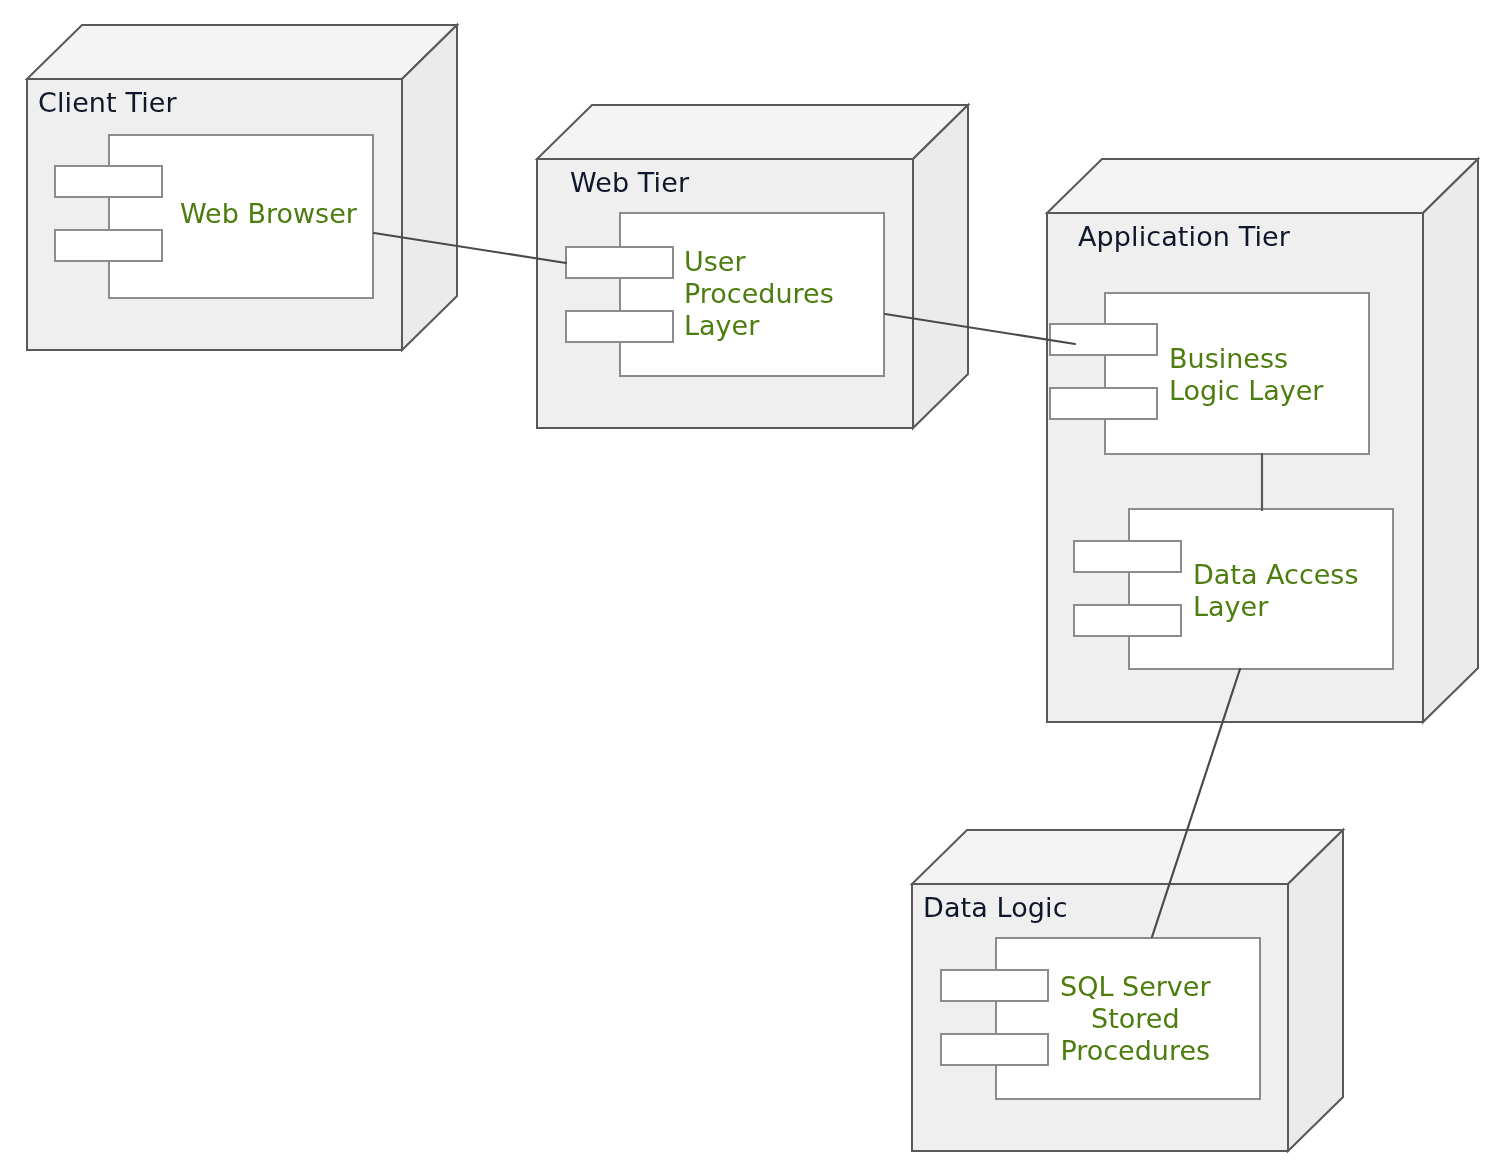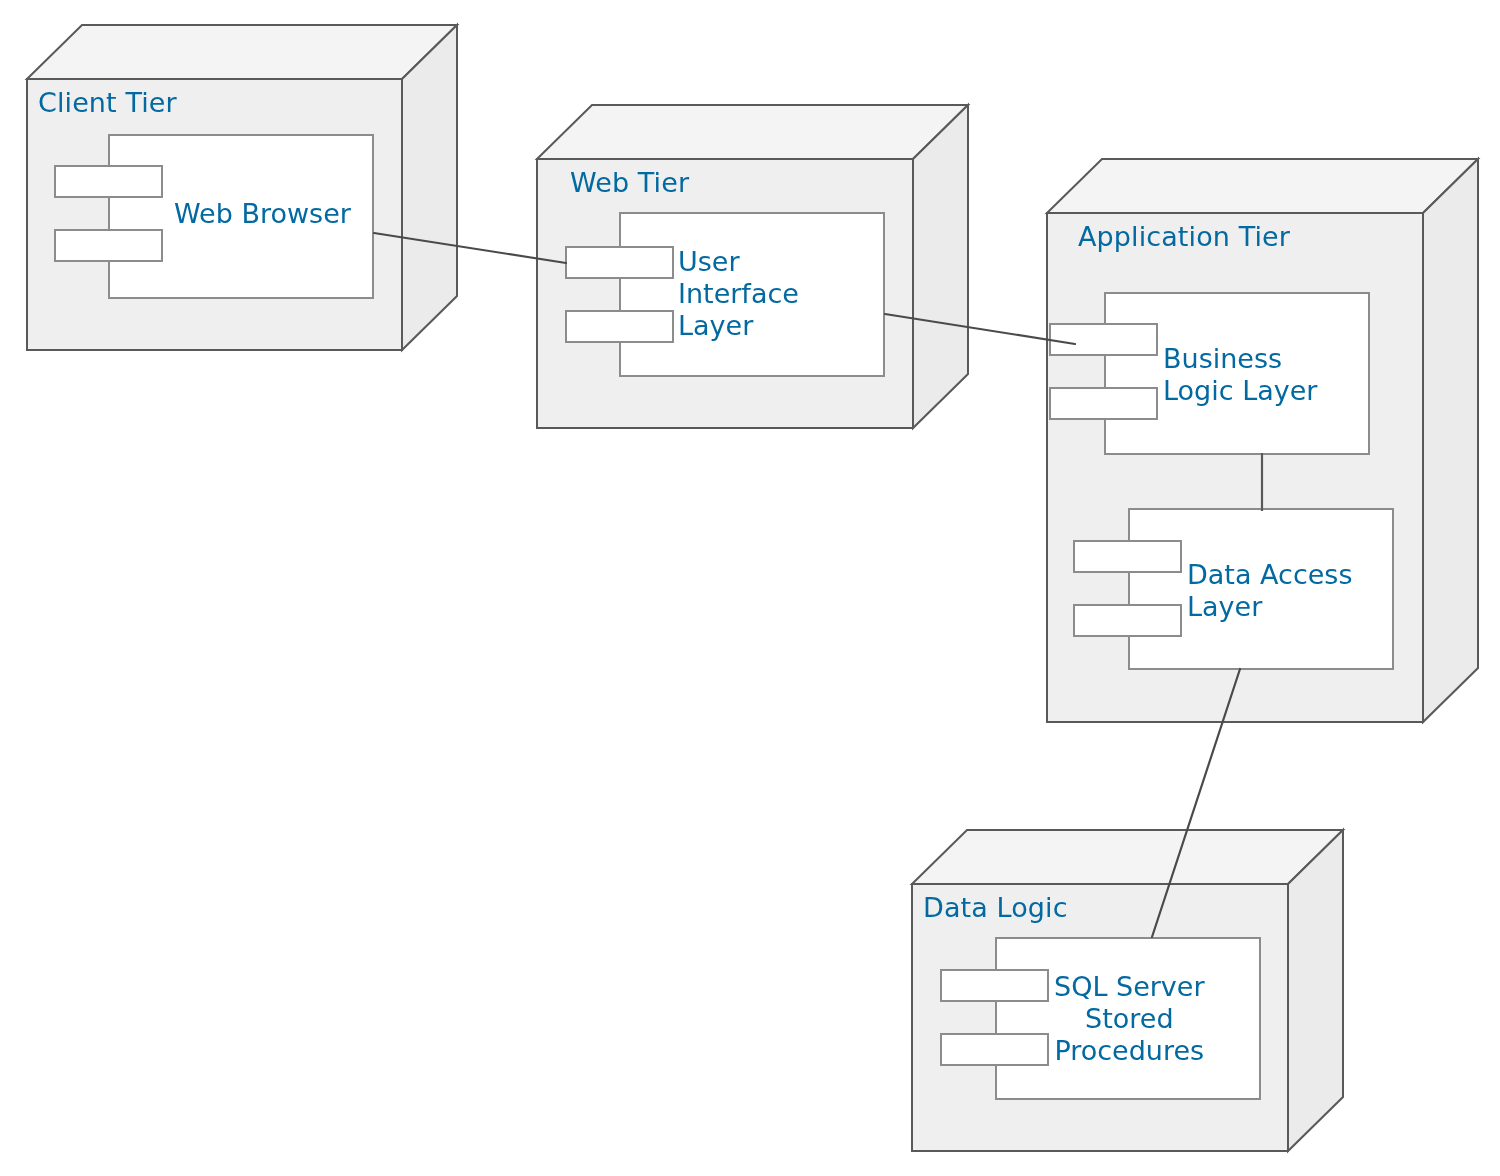--- a/index.html
+++ b/index.html
@@ -29,21 +29,21 @@
     z-index: 2;
   }
   .node-svg {
     position: absolute;
     left: 0;
     top: 0;
     overflow: visible;
   }
   .node-label {
     position: absolute;
-    color: #0369a1;
+    color: #0f172a;
     font-size: 27px;
     line-height: 1.12;
     white-space: nowrap;
     letter-spacing: 0.1px;
     text-align: center;
   }
   .component {
     position: absolute;
     z-index: 3;
   }
@@ -55,25 +55,26 @@
   }
   .comp-tab {
     position: absolute;
     background: #ffffff;
     border: 2px solid #8c8c8c;
     box-sizing: border-box;
     z-index: 2;
   }
   .comp-label {
     position: absolute;
-    color: #0369a1;
+    color: #4d7c0f;
     font-size: 27px;
     line-height: 1.185;
     white-space: pre-line;
     z-index: 3;
+    margin-left: 6px;
   }
 </style>
 </head>
 <body>
 
 <div id="canvas">
 
   <svg id="edge-layer" viewBox="0 0 1500 1176">
     <g fill="none" stroke="#4a4a4a" stroke-width="2.2" stroke-linecap="round">
       <line x1="374" y1="233" x2="566" y2="263"></line>
@@ -105,21 +106,21 @@
       <rect x="0" y="54" width="376" height="269" fill="#efefef" stroke="#595959" stroke-width="2"></rect>
     </svg>
     <div class="node-label" style="left:11px; top:63px;margin-left:22px;">Web Tier</div>
   </div>
 
   <div class="component" style="left:565px; top:212px; width:320px; height:165px;">
     <div class="comp-body" style="left:54px; top:0px; width:266px; height:165px;"></div>
     <div class="comp-tab" style="left:0px; top:34px; width:109px; height:33px;"></div>
     <div class="comp-tab" style="left:0px; top:98px; width:109px; height:33px;"></div>
     <div class="comp-label" style="left:113px; top:34px;">User
-Interface
+Procedures
 Layer</div>
   </div>
 
   <div class="node" style="left:1047px; top:159px; width:431px; height:563px;">
     <svg class="node-svg" width="431" height="563" viewBox="0 0 431 563">
       <polygon points="0,54 55,0 431,0 376,54" fill="#f4f4f4" stroke="#595959" stroke-width="2"></polygon>
       <polygon points="376,54 431,0 431,509 376,563" fill="#ebebeb" stroke="#595959" stroke-width="2"></polygon>
       <rect x="0" y="54" width="376" height="509" fill="#efefef" stroke="#595959" stroke-width="2"></rect>
     </svg>
     <div class="node-label" style="left:11px; top:63px;margin-left:20px;">Application Tier</div>

